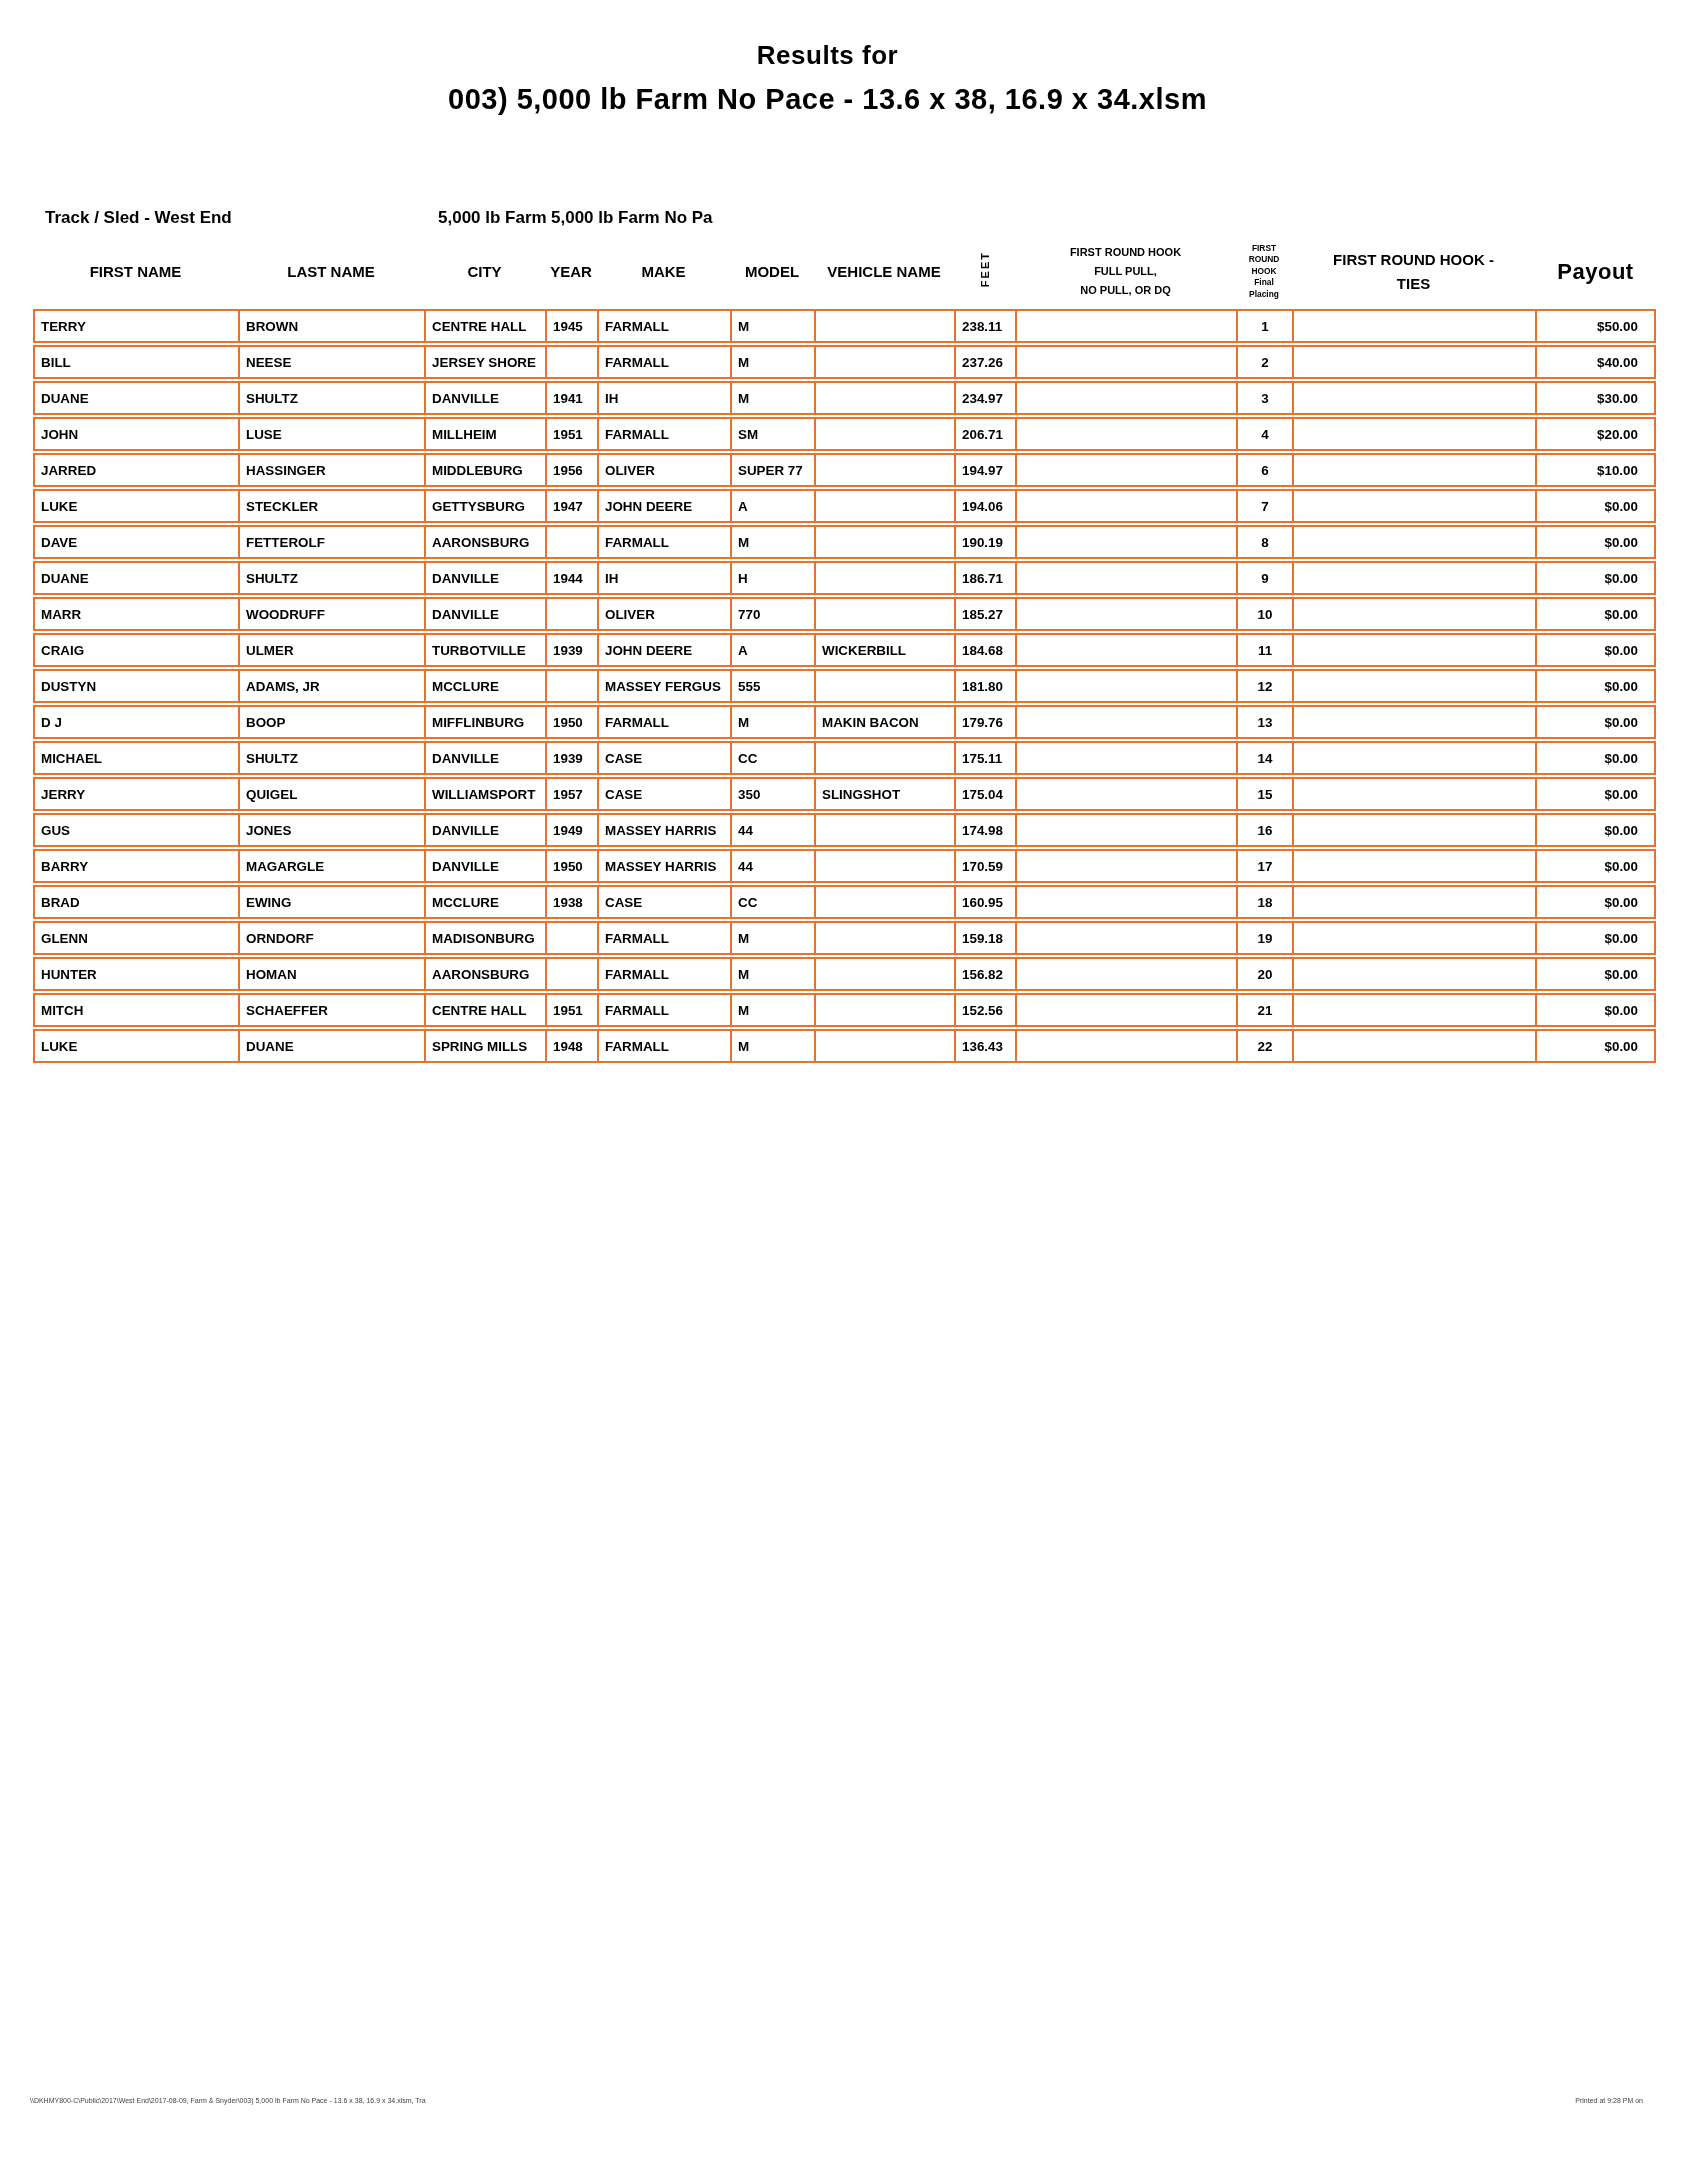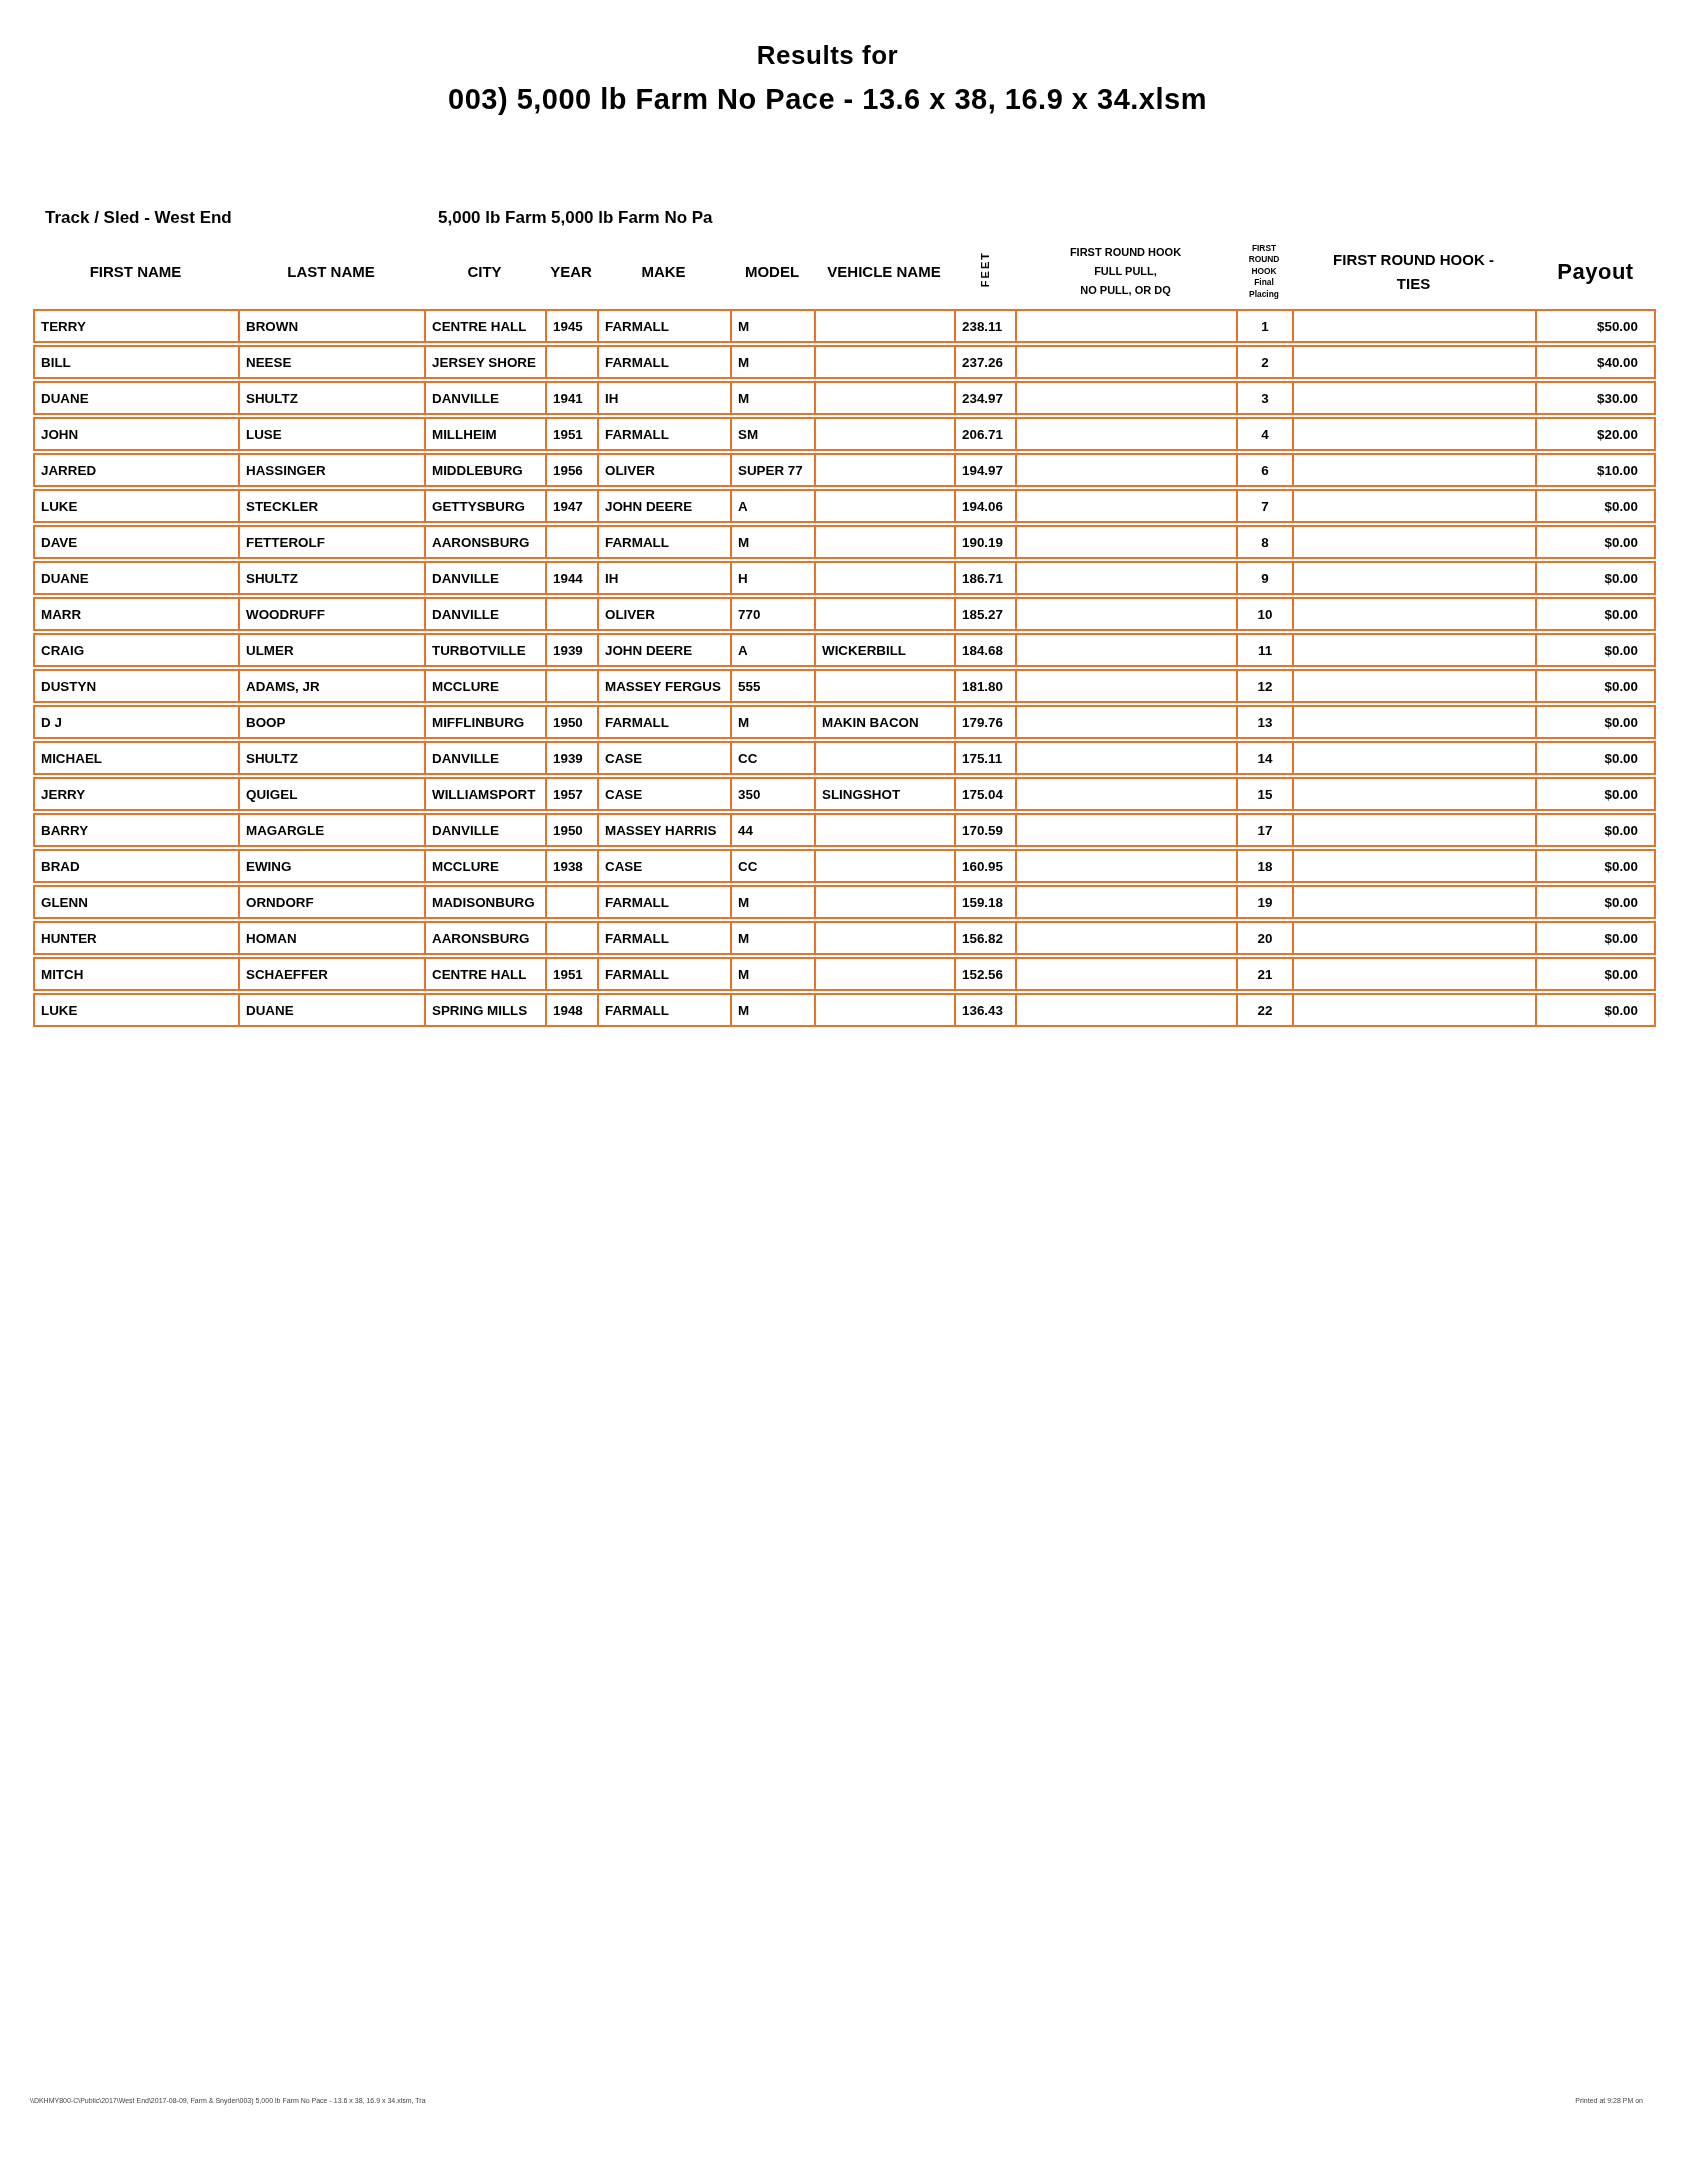--- a/index.html
+++ b/index.html
@@ -320,20 +320,34 @@
     <td>CASE</td>
     <td>350</td>
     <td>SLINGSHOT</td>
     <td class="num">175.04</td>
     <td></td>
     <td class="center">15</td>
     <td></td>
     <td class="payout last">$0.00</td>
   </tr>
 
+  <tr>
+    <td>GUS</td>
+    <td>JONES</td>
+    <td>DANVILLE</td>
+    <td>1949</td>
+    <td>MASSEY HARRIS</td>
+    <td>44</td>
+    <td></td>
+    <td class="num">174.98</td>
+    <td></td>
+    <td class="center">16</td>
+    <td></td>
+    <td class="payout last">$0.00</td>
+  </tr>
 
   <tr>
     <td>BARRY</td>
     <td>MAGARGLE</td>
     <td>DANVILLE</td>
     <td>1950</td>
     <td>MASSEY HARRIS</td>
     <td>44</td>
     <td></td>
     <td class="num">170.59</td>

